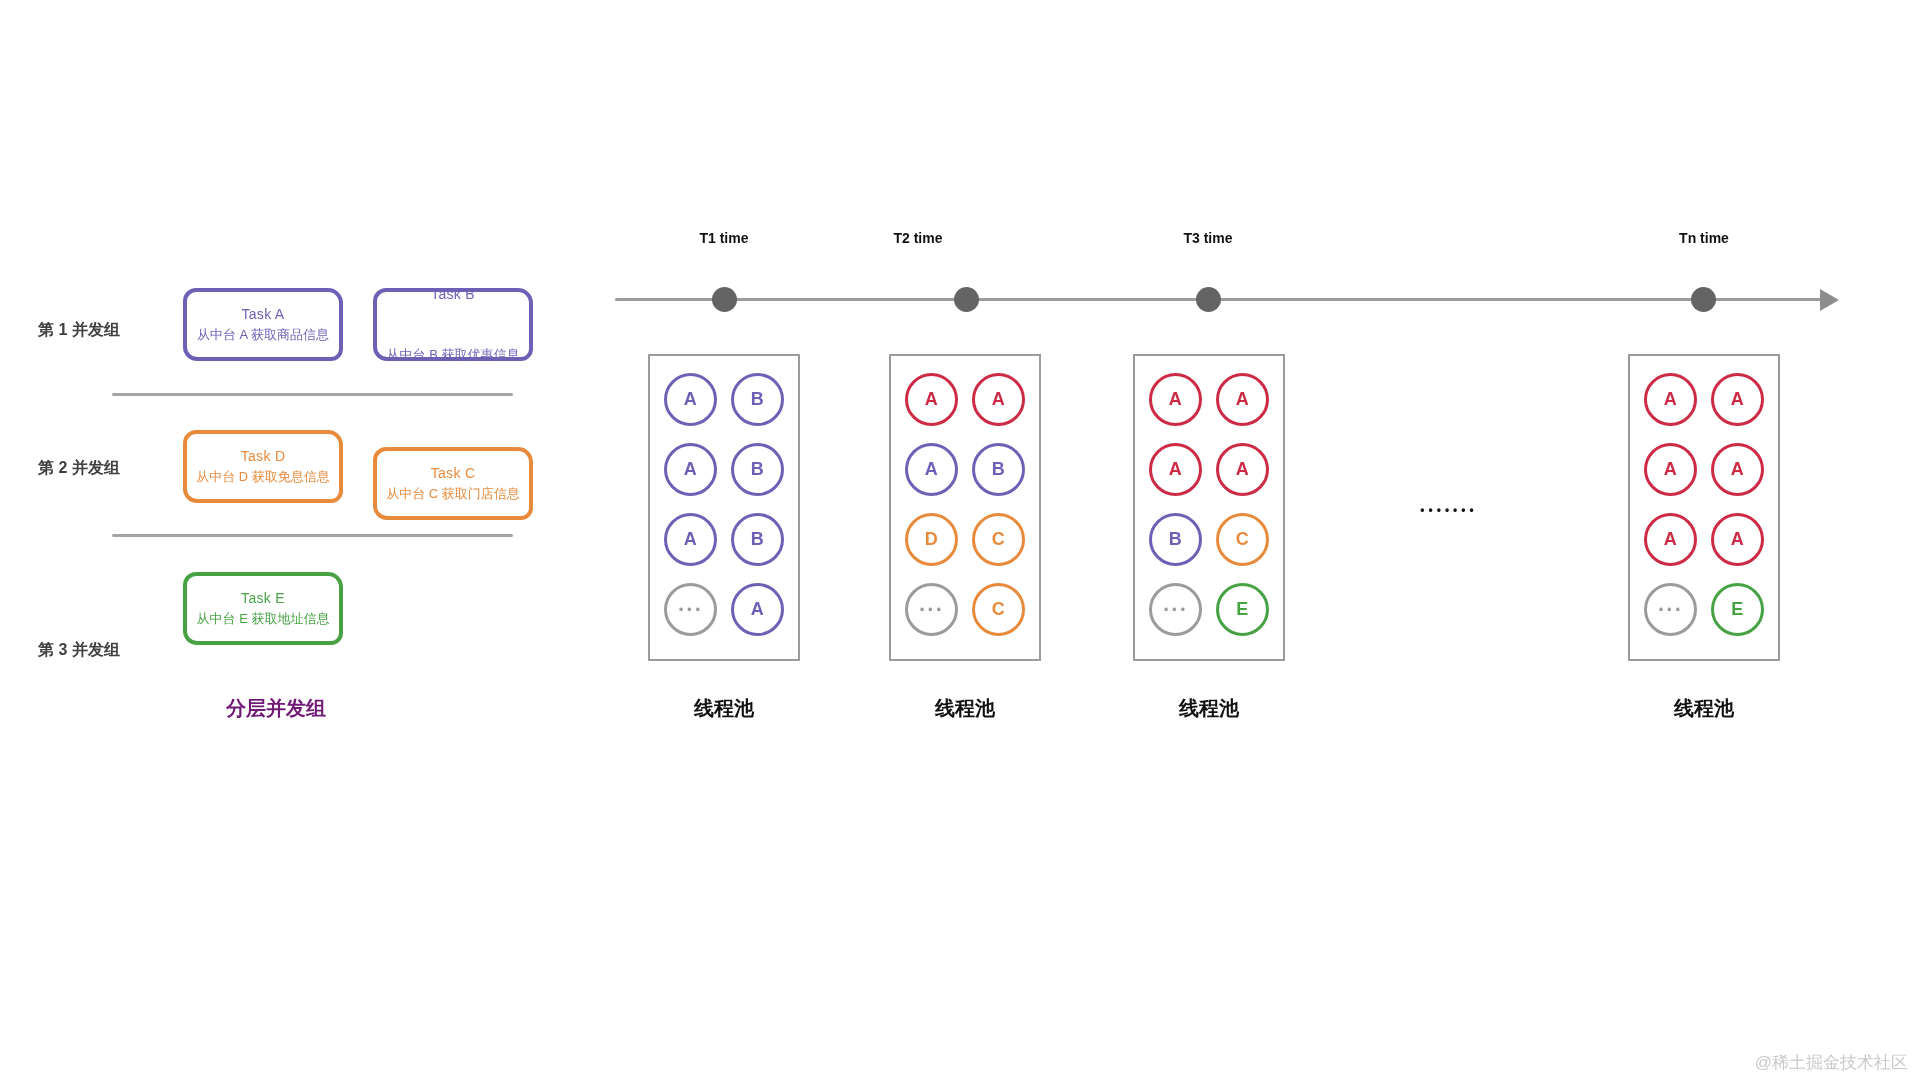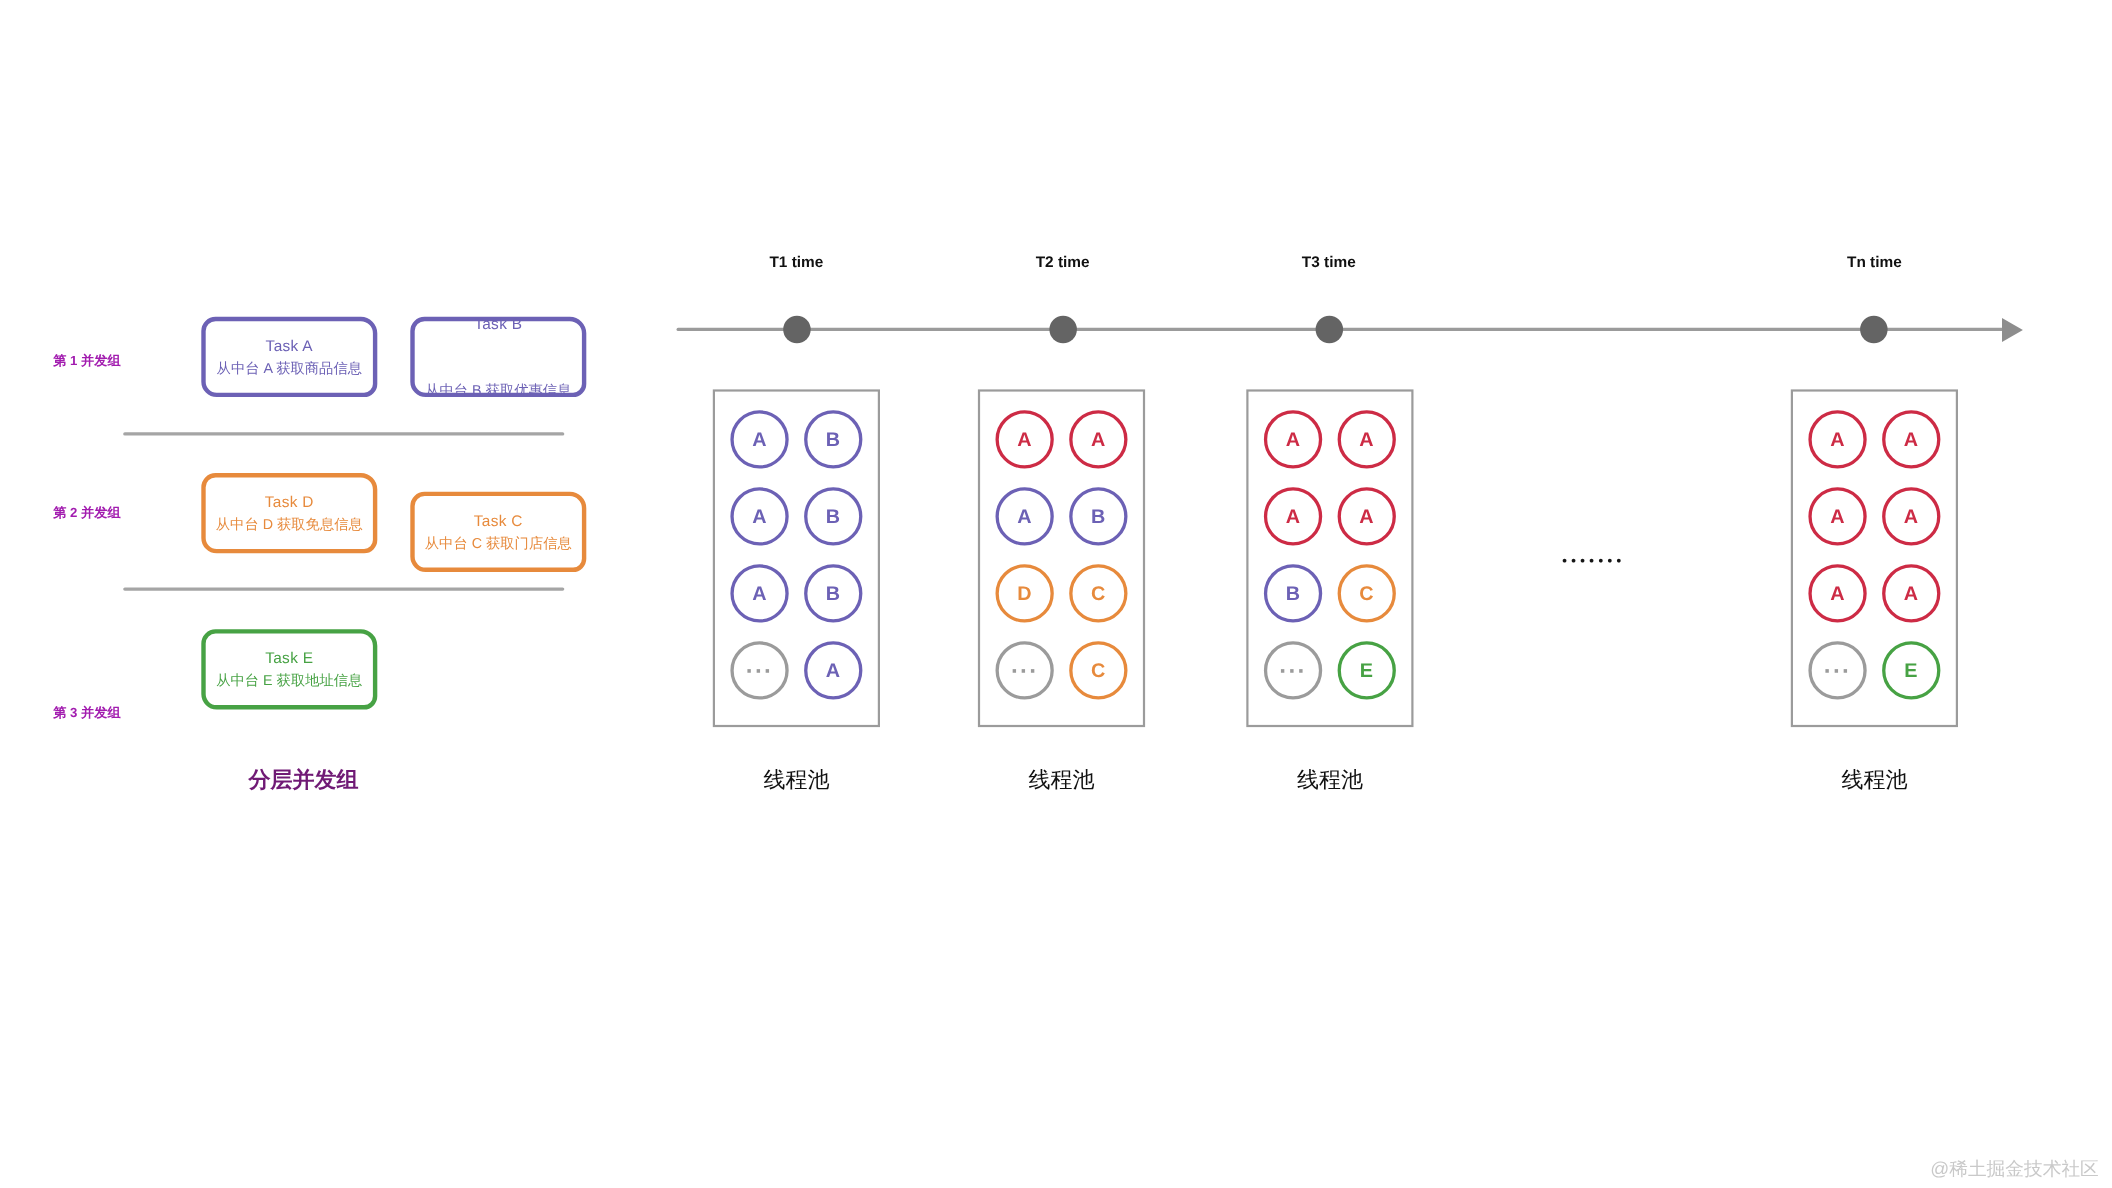--- a/index.html
+++ b/index.html
@@ -11,21 +11,21 @@
   .task-box {
     position:absolute; width:160px; height:73px;
     border:4px solid; border-radius:13px 15px 12px 14px;
     background:#fff; display:flex; flex-direction:column;
     align-items:center; justify-content:center; gap:4px;margin-left:48px;
   }
   .task-name { font-size:14px; font-weight:500; letter-spacing:.3px; }
   .task-desc { font-size:13px; white-space:nowrap; }
   .group-label {
     position:absolute; left:33px; width:92px; text-align:center;
-    font-size:12px; font-weight:700; color:#a21caf; white-space:nowrap;
+    font-size:16px; font-weight:700; color:#404040; white-space:nowrap;
   }
   .gl-1 { top:320px; } .gl-2 { top:458px; } .gl-3 { top:600px;margin-top:40px; }
   .tb-a { left:135px; top:288px; } .tb-b { left:325px; top:288px;gap:44px; }
   .tb-d { left:135px; top:430px; } .tb-c { left:325px; top:447px; }
   .tb-e { left:135px; top:572px; }
   .divider {
     position:absolute; left:112px; width:401px; height:3px;
     background:#a5a5a5; border-radius:2px;
   }
   .dv-1 { top:393px; } .dv-2 { top:534px; }
@@ -39,21 +39,21 @@
   .tl-arrow {
     position:absolute; left:1820px; top:289px; width:0; height:0;
     border-left:19px solid #8d8d8d; border-top:11px solid transparent; border-bottom:11px solid transparent;
   }
   .tl-dot { position:absolute; top:287px; width:25px; height:25px; border-radius:50%; background:var(--timeline_dot,#646464); }
   .td-1 { left:712px; } .td-2 { left:954px; } .td-3 { left:1196px; } .td-4 { left:1691px; }
   .tl-label {
     position:absolute; top:230px; width:120px; text-align:center;
     font-size:14px; font-weight:700; color:#111; white-space:nowrap;
   }
-  .tll-1 { left:664px; } .tll-2 { left:906px; } .tll-3 { left:1148px; } .tll-4 { left:1644px; }
+  .tll-1 { left:664px; } .tll-2 { left:858px; } .tll-3 { left:1148px; } .tll-4 { left:1644px; }
 
   
   .pool {
     position:absolute; top:354px; width:152px; height:307px;
     border:2px solid #9b9b9b; background:#fff;
     display:grid; grid-template-columns:repeat(2,53px); grid-auto-rows:53px;
     column-gap:14px; row-gap:17px; justify-content:center; align-content:start;
     padding-top:17px;
   }
   .pl-1 { left:648px; } .pl-2 { left:889px; } .pl-3 { left:1133px; } .pl-4 { left:1628px; }
@@ -62,21 +62,21 @@
     display:flex; align-items:center; justify-content:center;
     font-size:18px; font-weight:700; letter-spacing:.5px;
   }
   .c-purple { border-color:var(--purple,#6c61b5); color:var(--purple,#6c61b5); }
   .c-red    { border-color:var(--red,#cd2b45);    color:var(--red,#cd2b45); }
   .c-orange { border-color:var(--orange,#e78a3c); color:var(--orange,#e78a3c); }
   .c-green  { border-color:var(--green,#47a244);  color:var(--green,#47a244); }
   .c-gray   { border-color:var(--gray,#9b9b9b);   color:var(--gray,#9b9b9b); font-size:22px; letter-spacing:1px; }
   .pool-label {
     position:absolute; top:695px; width:200px; text-align:center;
-    font-size:20px; font-weight:400; color:#111;
+    font-size:20px; font-weight:700; color:#111;
   }
   .pll-1 { left:624px; } .pll-2 { left:865px; } .pll-3 { left:1109px; } .pll-4 { left:1604px; }
 
   
   .pool-ellipsis {
     position:absolute; left:1389px; top:503px; width:120px; text-align:center;
     font-size:12px; font-weight:700; letter-spacing:4px; color:#151515; white-space:nowrap;
   }
   .watermark {
     position:absolute; right:12px; bottom:6px;

